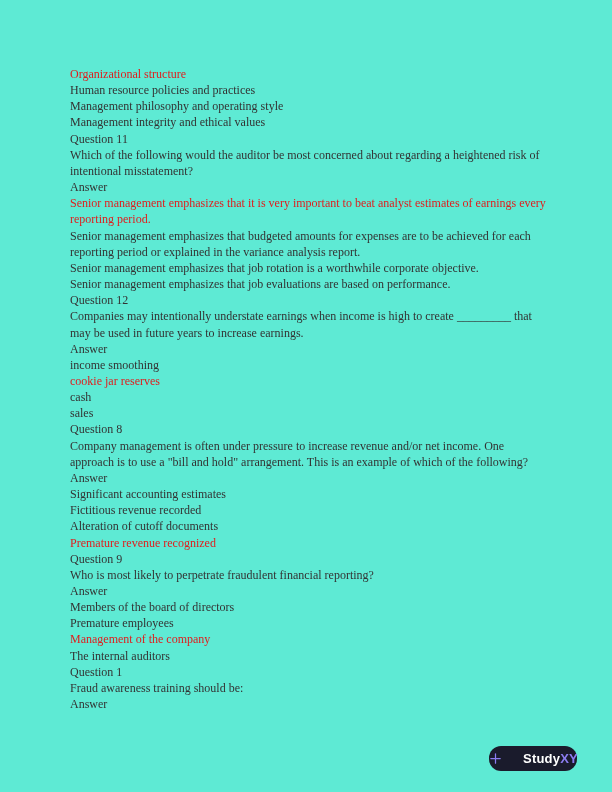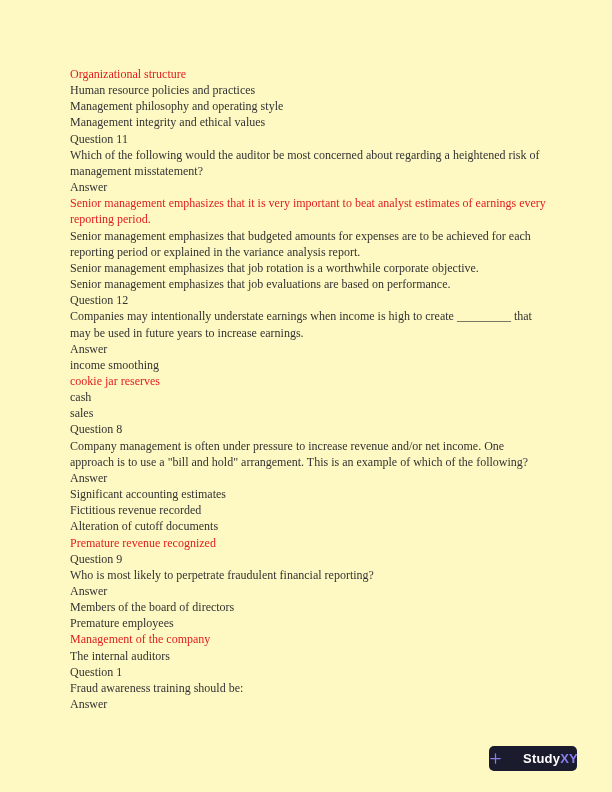--- a/index.html
+++ b/index.html
@@ -4,21 +4,21 @@
 <style>
   html, body {
     margin: 0;
     padding: 0;
     background: #ffffff;
   }
   .page {
     position: relative;
     width: 612px;
     height: 792px;
-    background: #fef9c3;
+    background: #5eead4;
     overflow: hidden;
     font-family: "Liberation Serif", "DejaVu Serif", serif;
   }
   .content {
     position: absolute;
     left: 70px;
     top: 66px;
     width: 476px;
     font-size: 12px;
     line-height: 16.15px;
@@ -31,21 +31,21 @@
   .line.red {
     color: var(--highlight-red, #e01d1d);
   }
   .brand-badge {
     position: absolute;
     left: 489px;
     top: 746px;
     width: 88px;
     height: 25px;
     background: var(--badge-bg, #1a1b2c);
-    border-radius: 5px;
+    border-radius: 12px;
     display: flex;
     align-items: center;
     justify-content: center;
     gap: 20px;
     font-family: "Liberation Sans", "DejaVu Sans", sans-serif;
   }
   .brand-badge .plus-wrap {
     display: flex;
     align-items: center;
   }
@@ -65,21 +65,21 @@
 </head>
 <body>
 
 <div class="page">
   <div class="content">
     <p class="line red">Organizational structure</p>
     <p class="line">Human resource policies and practices</p>
     <p class="line">Management philosophy and operating style</p>
     <p class="line">Management integrity and ethical values</p>
     <p class="line">Question 11</p>
-    <p class="line">Which of the following would the auditor be most concerned about regarding a heightened risk of management misstatement?</p>
+    <p class="line">Which of the following would the auditor be most concerned about regarding a heightened risk of intentional misstatement?</p>
     <p class="line">Answer</p>
     <p class="line red">Senior management emphasizes that it is very important to beat analyst estimates of earnings every reporting period.</p>
     <p class="line">Senior management emphasizes that budgeted amounts for expenses are to be achieved for each reporting period or explained in the variance analysis report.</p>
     <p class="line">Senior management emphasizes that job rotation is a worthwhile corporate objective.</p>
     <p class="line">Senior management emphasizes that job evaluations are based on performance.</p>
     <p class="line">Question 12</p>
     <p class="line">Companies may intentionally understate earnings when income is high to create _________ that may be used in future years to increase earnings.</p>
     <p class="line">Answer</p>
     <p class="line">income smoothing</p>
     <p class="line red">cookie jar reserves</p>

